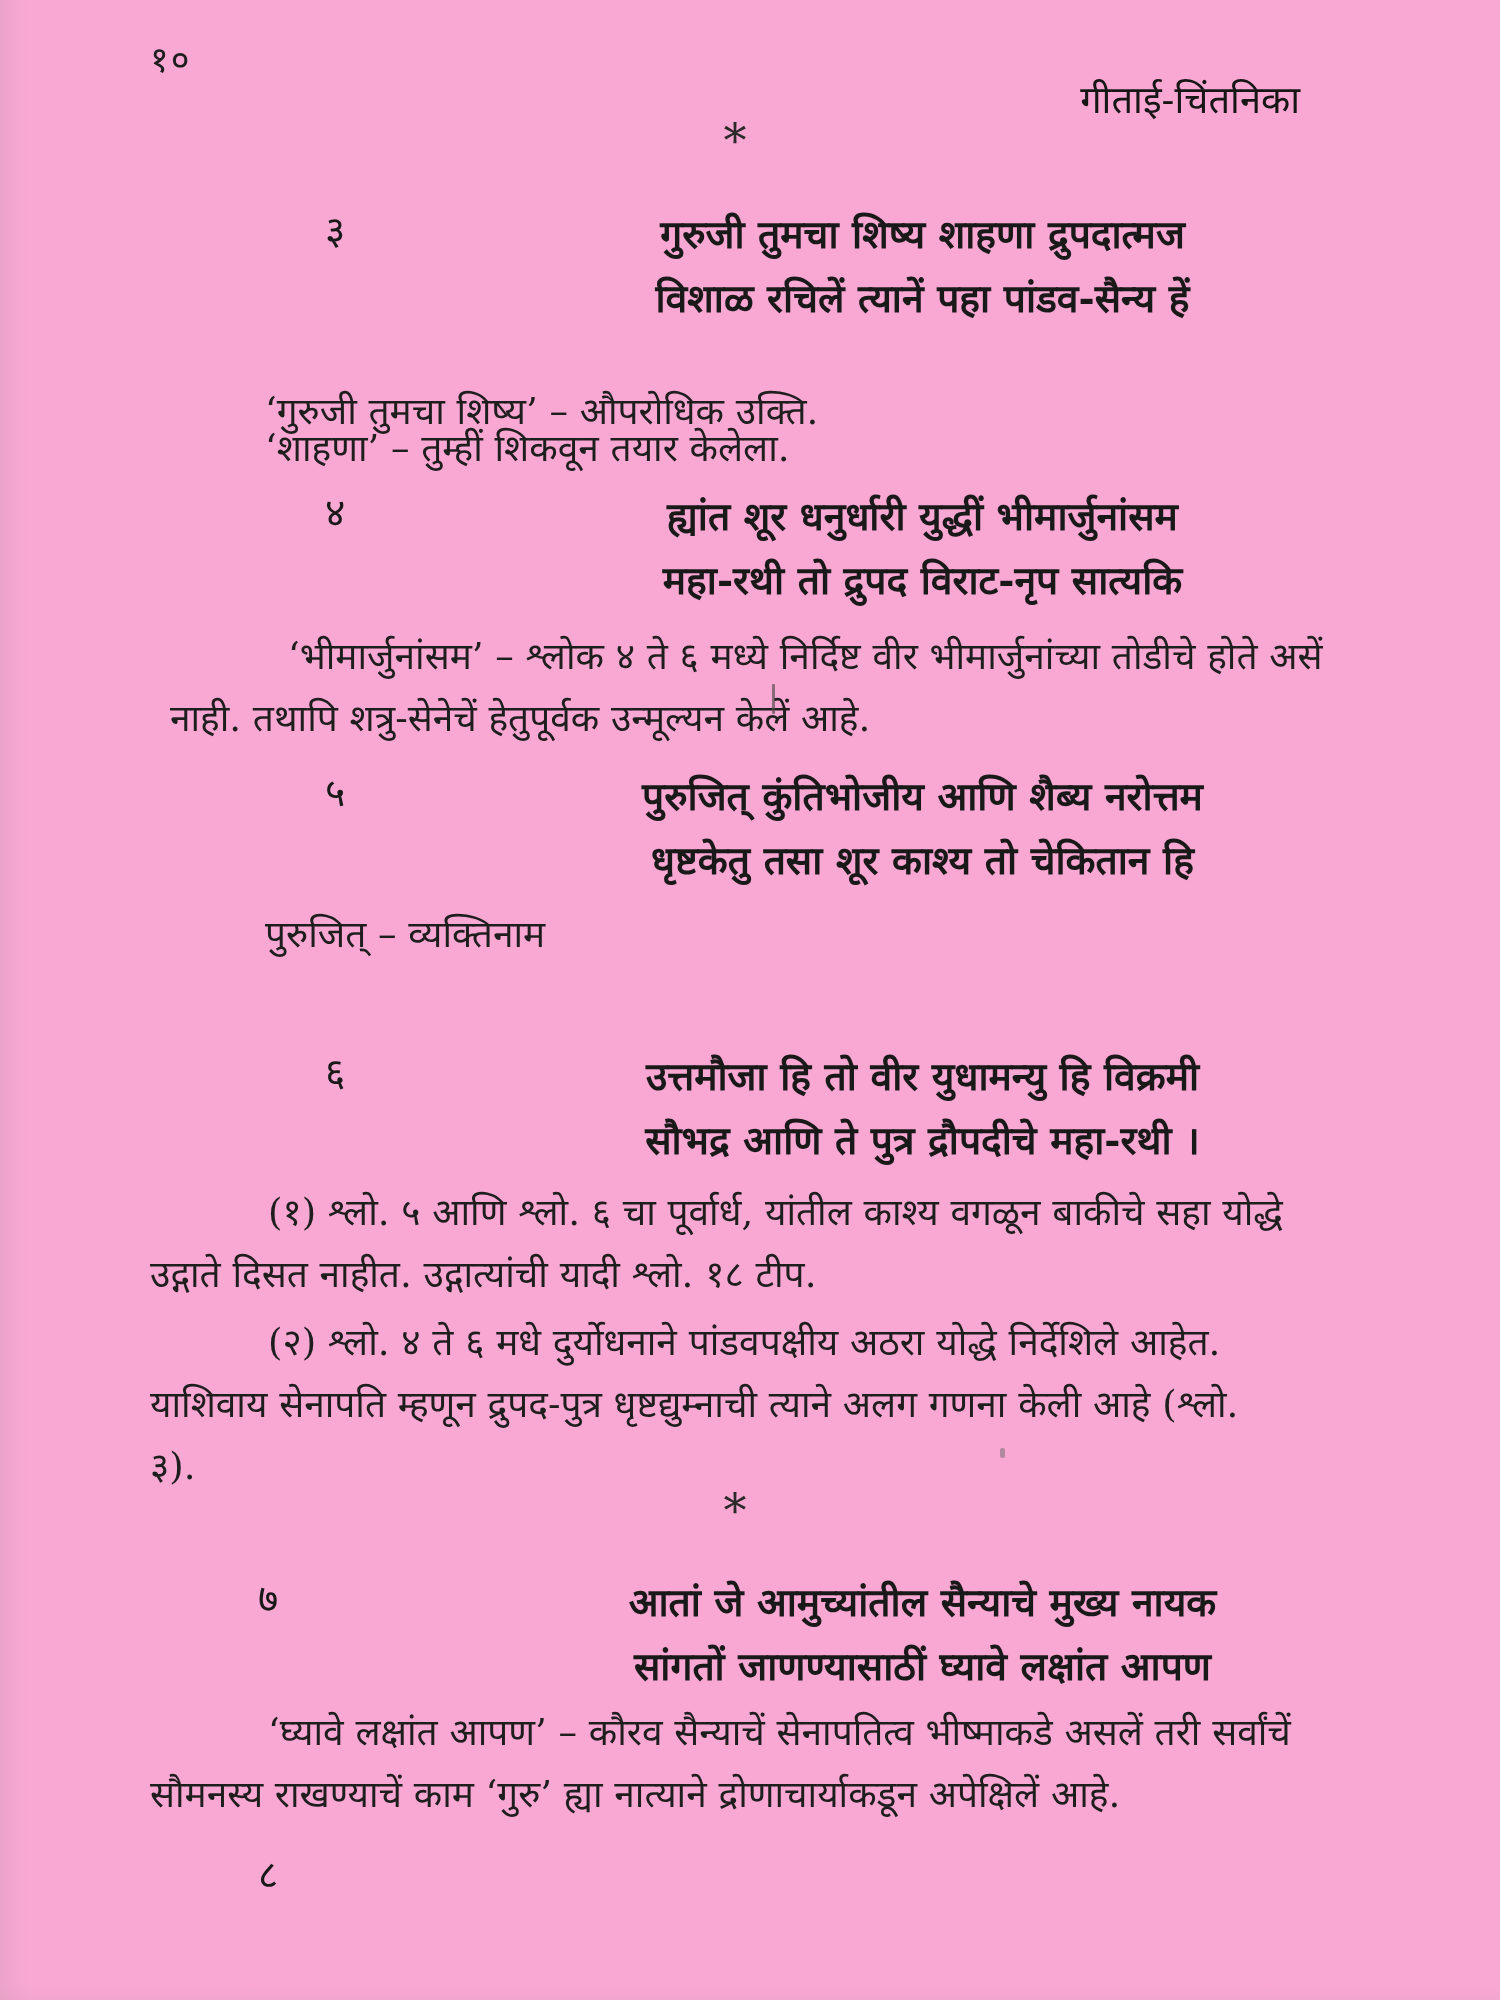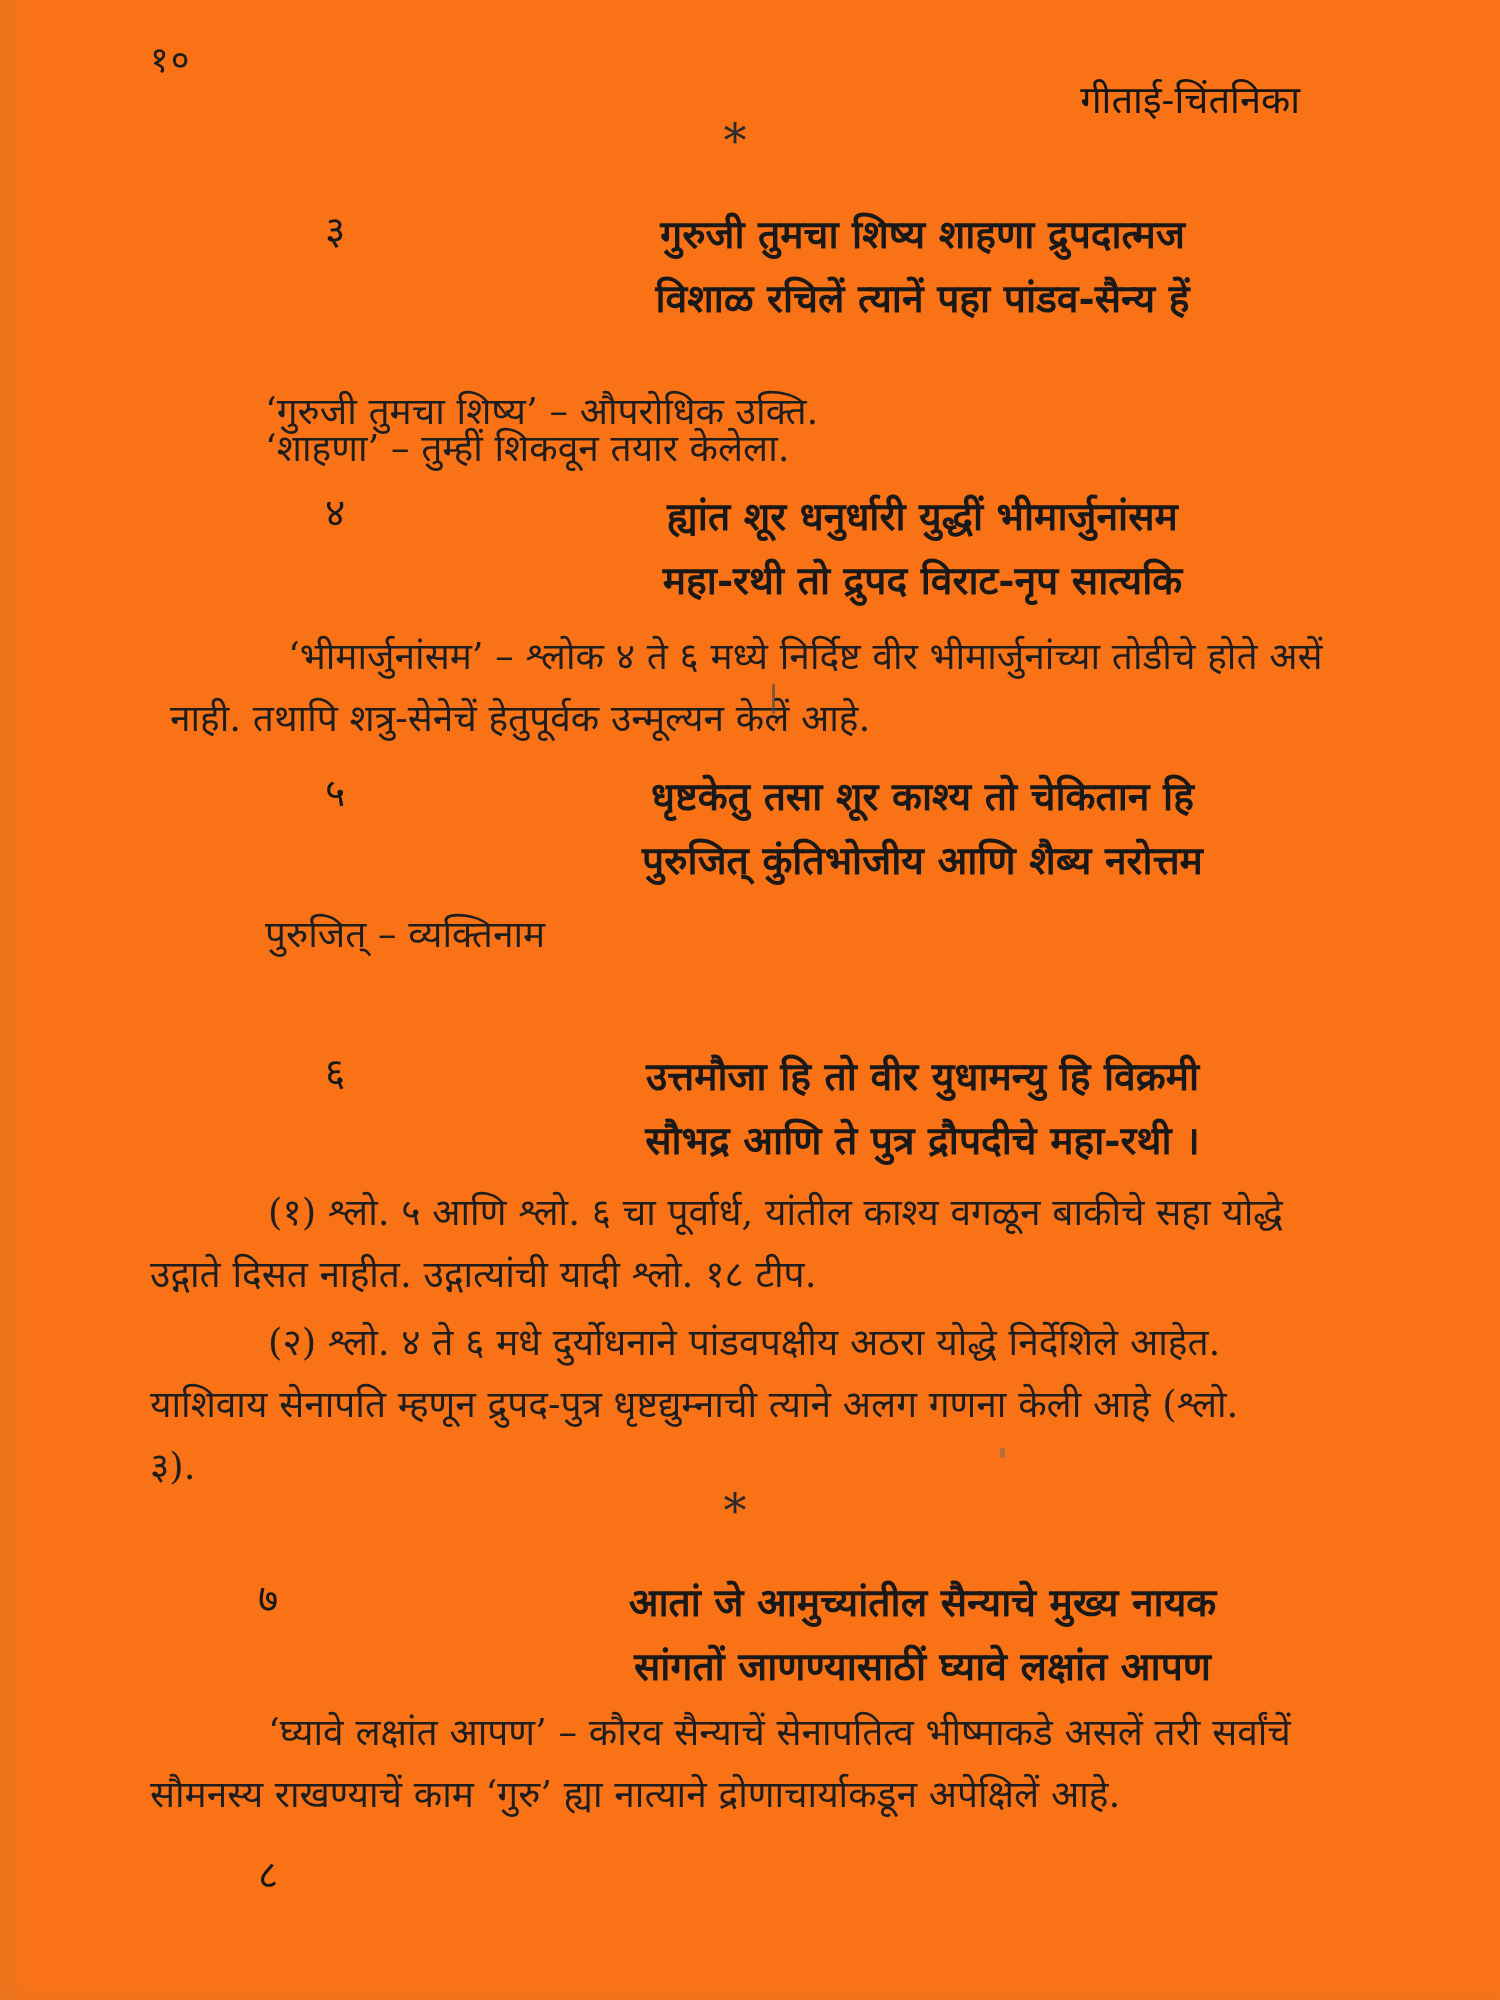--- a/index.html
+++ b/index.html
@@ -1,20 +1,20 @@
 <!DOCTYPE html>
 <html><head>
 <meta charset="utf-8">
 <style>
   html,body{margin:0;padding:0;background:#e9e7e2;}
   .page{
     position:relative;
     width:1500px;height:2000px;
     margin:0 auto;
-    background:#f97316;
+    background:#f9a8d4;
     overflow:hidden;
     color:#1e1e1e;
     font-family:"DejaVu Serif","Liberation Serif",serif;
   }
   
   .page::before{
     content:"";position:absolute;inset:0;pointer-events:none;
     background:
       linear-gradient(90deg, rgba(120,120,115,0.10), rgba(0,0,0,0) 28px),
       linear-gradient(0deg, rgba(120,120,115,0.05), rgba(0,0,0,0) 18px);
@@ -120,22 +120,22 @@
   <div class="para p-bhimarjuna">
     <div class="pl first">‘भीमार्जुनांसम’ – श्लोक ४ ते ६ मध्ये निर्दिष्ट वीर भीमार्जुनांच्या तोडीचे होते असें</div>
     <div class="pl">नाही. तथापि शत्रु-सेनेचें हेतुपूर्वक उन्मूल्यन केलें आहे.</div>
   </div>
 
   <div class="artifact-tick"></div>
 
   <div class="verse v5">
     <span class="vnum">५</span>
     <span class="vlines">
+      <span class="vline" style="display:block">पुरुजित् कुंतिभोजीय आणि शैब्य नरोत्तम</span>
       <span class="vline" style="display:block">धृष्टकेतु तसा शूर काश्य तो चेकितान हि</span>
-      <span class="vline" style="display:block">पुरुजित् कुंतिभोजीय आणि शैब्य नरोत्तम</span>
     </span>
   </div>
 
   <div class="note n-purujit">पुरुजित्  – व्यक्तिनाम</div>
 
   <div class="verse v6">
     <span class="vnum">६</span>
     <span class="vlines">
       <span class="vline" style="display:block">उत्तमौजा हि तो वीर युधामन्यु हि विक्रमी</span>
       <span class="vline" style="display:block">सौभद्र आणि ते पुत्र द्रौपदीचे महा-रथी ।</span>

